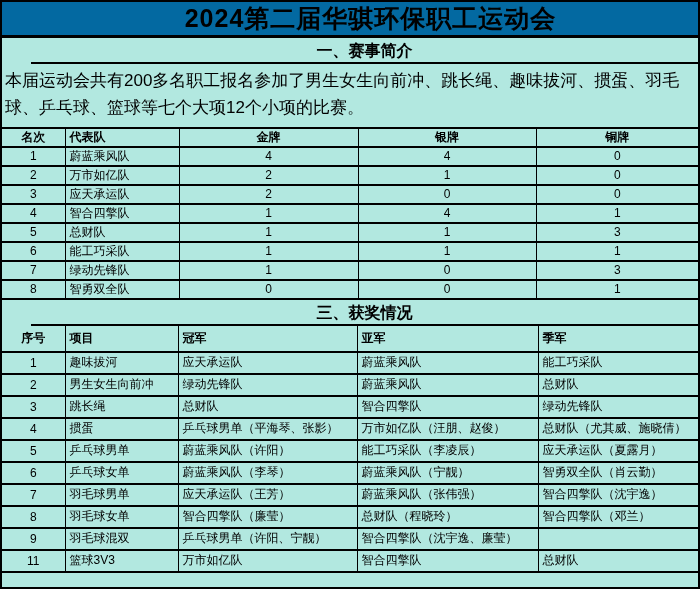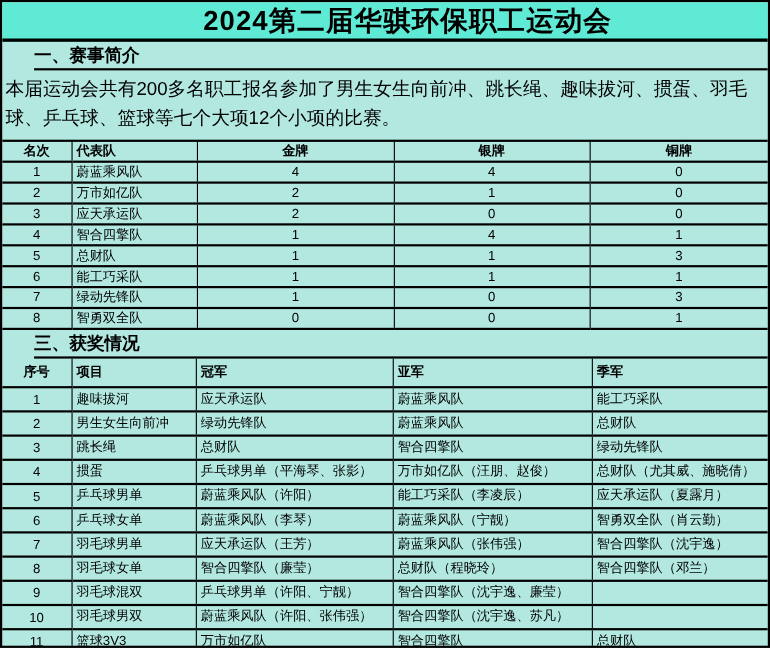--- a/index.html
+++ b/index.html
@@ -10,32 +10,33 @@
     width: 700px;
     height: 589px;
     background: #b2e8e0;
     border: 2px solid #000;
     overflow: hidden;
     color: #000;
   }
 
   .title-bar {
     height: 36px;
-    background: #5eead4;
+    background: #0369a1;
     border-bottom: 3px solid #000;
     display: flex;
     align-items: center;
     justify-content: center;
     font-size: 25px;
     font-weight: bold;
     letter-spacing: 1px;
     padding-left: 41px;
   }
 
   .section-header {
+    text-align: center;
     font-weight: bold;
     font-size: 16px;
     padding: 3px 0 2px 0;
     border-bottom: 2px solid #000;
     line-height: 1.2;
     margin-left: 29px;
   }
 
   .intro-text {
     font-size: 17px;
@@ -237,27 +238,20 @@
           <td class="l">智合四擎队（邓兰）</td>
         </tr>
         <tr>
           <td class="c">9</td>
           <td class="l">羽毛球混双</td>
           <td class="l">乒乓球男单（许阳、宁靓）</td>
           <td class="l">智合四擎队（沈宇逸、廉莹）</td>
           <td class="l"></td>
         </tr>
         <tr>
-          <td class="c">10</td>
-          <td class="l">羽毛球男双</td>
-          <td class="l">蔚蓝乘风队（许阳、张伟强）</td>
-          <td class="l">智合四擎队（沈宇逸、苏凡）</td>
-          <td class="l"></td>
-        </tr>
-        <tr>
           <td class="c">11</td>
           <td class="l">篮球3V3</td>
           <td class="l">万市如亿队</td>
           <td class="l">智合四擎队</td>
           <td class="l">总财队</td>
         </tr>
       </tbody>
   </table>
 
 </div>

